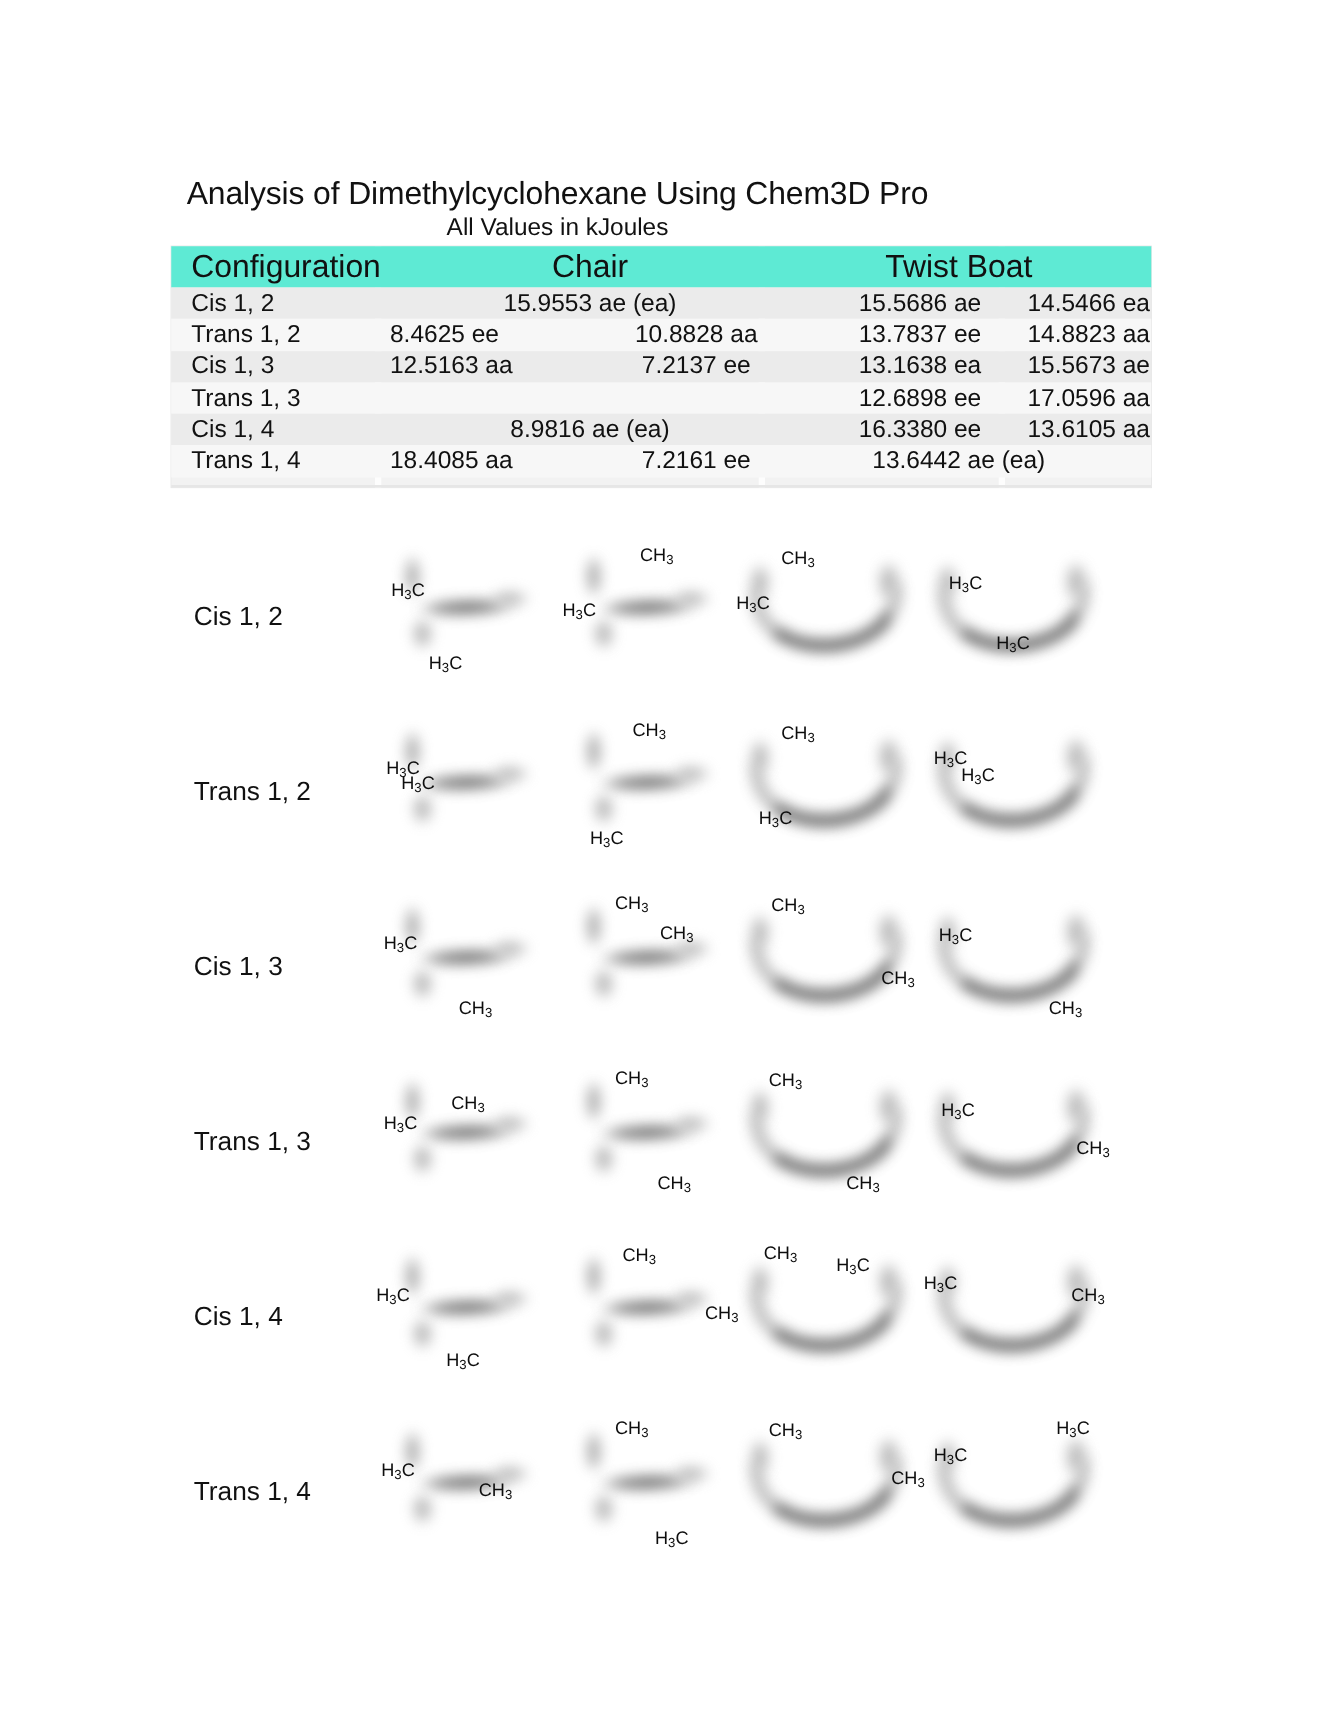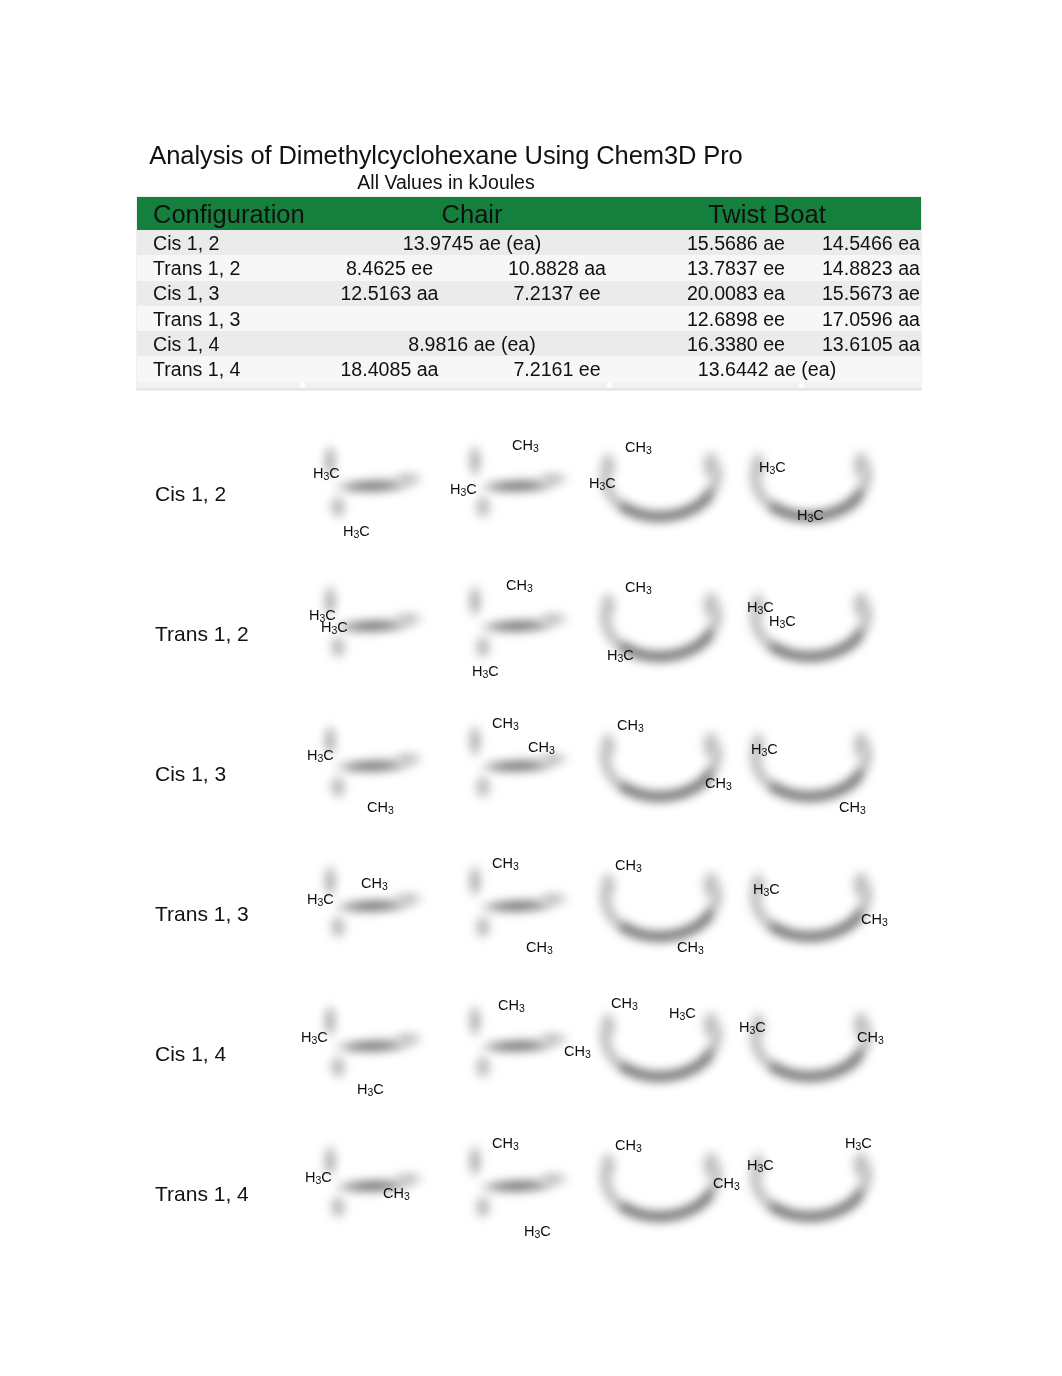--- a/index.html
+++ b/index.html
@@ -48,21 +48,21 @@
   }
   .tbl-row {
     position: relative;
     height: 25.3px;
     box-sizing: border-box;
   }
   .tbl-row.odd  { background: #ebebeb; }
   .tbl-row.even { background: #f7f7f7; }
   #row-head {
     height: 33px;
-    background: #15803d;
+    background: #5eead4;
   }
   .col-sep {
     position: absolute;
     top: 0;
     bottom: 0;
     width: 5px;
     background: #ffffff;
     opacity: 0.85;
     pointer-events: none;
   }
@@ -78,21 +78,21 @@
 
   .cell {
     position: absolute;
     top: 50%;
     transform: translateY(-50%);
     white-space: nowrap;
     font-size: 19.6px;
     color: #111111;
   }
   .cell.config   { left: 16px;  text-align: left; }
-  .cell.chair-1  { left: 175px; width: 155px; text-align: center; }
+  .cell.chair-1  { left: 175px; width: 155px; text-align: left; }
   .cell.chair-2  { left: 345px; width: 150px; text-align: center; }
   .cell.chair-wide { left: 175px; width: 320px; text-align: center; }
   .cell.tb-1     { left: 490px; width: 158px; text-align: right; }
   .cell.tb-2     { left: 655px; width: 128px; text-align: right; }
   .cell.tb-wide  { left: 480px; width: 300px; text-align: center; }
 
   #row-head .cell {
     font-size: 25.5px;
   }
   #head-config { left: 16px; }
@@ -232,36 +232,36 @@
 
   <div class="tbl-row" id="row-head">
     <div class="cell" id="head-config">Configuration</div>
     <div class="cell" id="head-twist">Twist Boat</div>
     <div class="cell" id="head-chair">Chair</div>
   </div>
 
   <div id="table-body">
       <div class="tbl-row odd">
         <div class="cell config">Cis 1, 2</div>
-        <div class="cell chair-wide">13.9745 ae (ea)</div>
+        <div class="cell chair-wide">15.9553 ae (ea)</div>
         <div class="cell tb-1">15.5686 ae</div>
         <div class="cell tb-2">14.5466 ea</div>
       </div>
       <div class="tbl-row even">
         <div class="cell config">Trans 1, 2</div>
         <div class="cell chair-1">8.4625 ee</div>
         <div class="cell chair-2">10.8828 aa</div>
         <div class="cell tb-1">13.7837 ee</div>
         <div class="cell tb-2">14.8823 aa</div>
       </div>
       <div class="tbl-row odd">
         <div class="cell config">Cis 1, 3</div>
         <div class="cell chair-1">12.5163 aa</div>
         <div class="cell chair-2">7.2137 ee</div>
-        <div class="cell tb-1">20.0083 ea</div>
+        <div class="cell tb-1">13.1638 ea</div>
         <div class="cell tb-2">15.5673 ae</div>
       </div>
       <div class="tbl-row even">
         <div class="cell config">Trans 1, 3</div>
         <div class="cell tb-1">12.6898 ee</div>
         <div class="cell tb-2">17.0596 aa</div>
       </div>
       <div class="tbl-row odd">
         <div class="cell config">Cis 1, 4</div>
         <div class="cell chair-wide">8.9816 ae (ea)</div>

